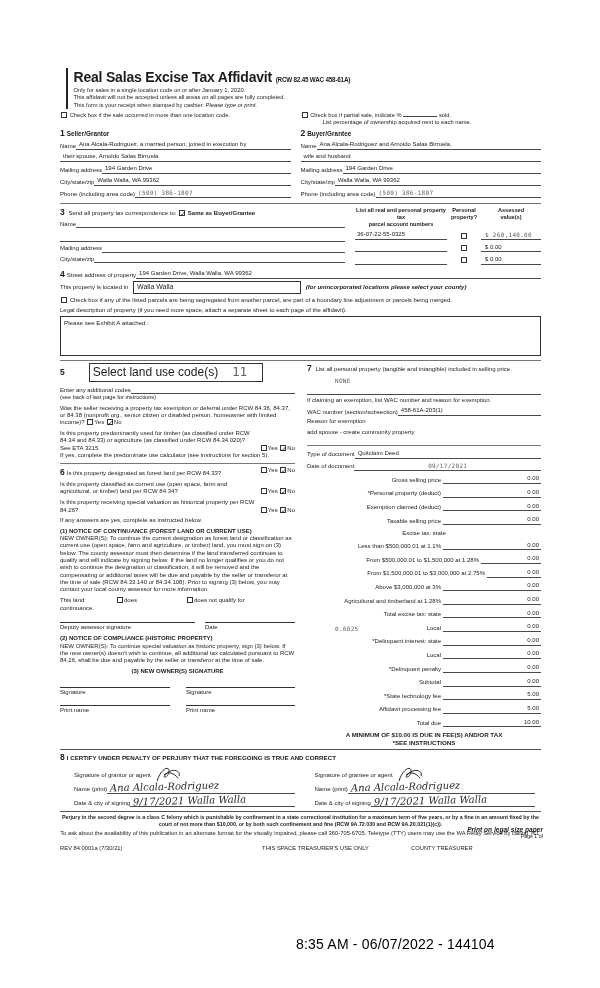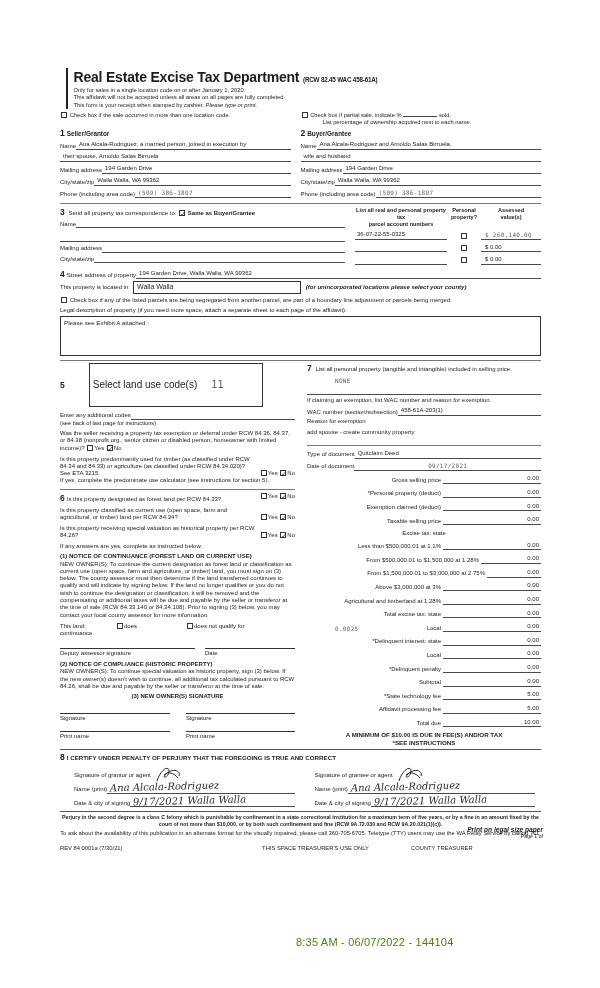--- a/index.html
+++ b/index.html
@@ -53,21 +53,21 @@
   
   .s4 { margin-top:4px; }
   .locbox { display:inline-block; border:0.9px solid #333; width:168px; padding:1px 3px; font-size:7px; margin:0 3px; }
   .legalbox { border:1px solid #333; height:40px; margin-top:2px; padding:2px 3px; font-size:6.2px; }
 
   
   .twocol { display:flex; margin-top:4px; border-top:0.8px solid #777; padding-top:2px; }
   .lcol { width:243px; flex:none; padding-right:8px; border-right:none; }
   .rcol { flex:1; padding-left:4px; }
 
-  .susebox { display:inline-flex; border:0.9px solid #333; width:174px; padding:15px 3px; font-size:10px; align-items:center; }
+  .susebox { display:inline-flex; border:0.9px solid #333; width:174px; padding:1px 3px; font-size:12px; align-items:center; }
   .qblock { margin-top:3.5px; }
   .yn { white-space:nowrap; }
   .qflex { display:flex; margin-top:3.5px; }
   .qflex p { flex:1; padding-right:3px; }
   .smallcap { font-size:5.7px; }
 
   .sigline2 { display:flex; margin-top:10px; }
   .sl { border-top:0.8px solid #333; padding-top:1px; }
 
   
@@ -88,31 +88,31 @@
   .altfmt { font-size:5.8px; text-align:center; margin-top:2px; }
   .botrow { display:flex; margin-top:8px; font-size:5.8px; }
   .botrow .rev { width:160px; }
   .botrow .mid { flex:1; text-align:center; }
   .botrow .ct { width:130px; }
 
   .printnote { position:absolute; right:57px; top:826px; text-align:right; }
   .printnote .pn1 { font-size:6.6px; font-weight:bold; font-style:italic; }
   .printnote .pn2 { font-size:5.2px; }
 
-  .stamp { position:absolute; left:296px; top:936px; font-size:11px; color:#4d7c0f; letter-spacing:0.2px; }
+  .stamp { position:absolute; left:296px; top:936px; font-size:14px; color:#000000; letter-spacing:0.2px; }
 </style>
 </head>
 <body>
 
 <div class="doc">
 
   <div class="hdr">
     <div class="hdr-div"></div>
     <div class="hdr-right">
-      <div class="title"><span>Real Estate Excise Tax Department</span> <span class="titleref">(RCW 82.45 WAC 458-61A)</span></div>
+      <div class="title"><span>Real Salas Excise Tax Affidavit</span> <span class="titleref">(RCW 82.45 WAC 458-61A)</span></div>
       <div class="hnote">Only for sales in a single location code on or after January 1, 2020.</div>
       <div class="hnote">This affidavit will not be accepted unless all areas on all pages are fully completed.</div>
       <div class="hnote"><span>This form is your receipt when stamped by cashier. </span><span class="it">Please type or print.</span></div>
     </div>
   </div>
 
   <div class="cbrow">
     <div>
       <span class="cb"></span>
       <span>Check box if the sale occurred in more than one location code.</span>

